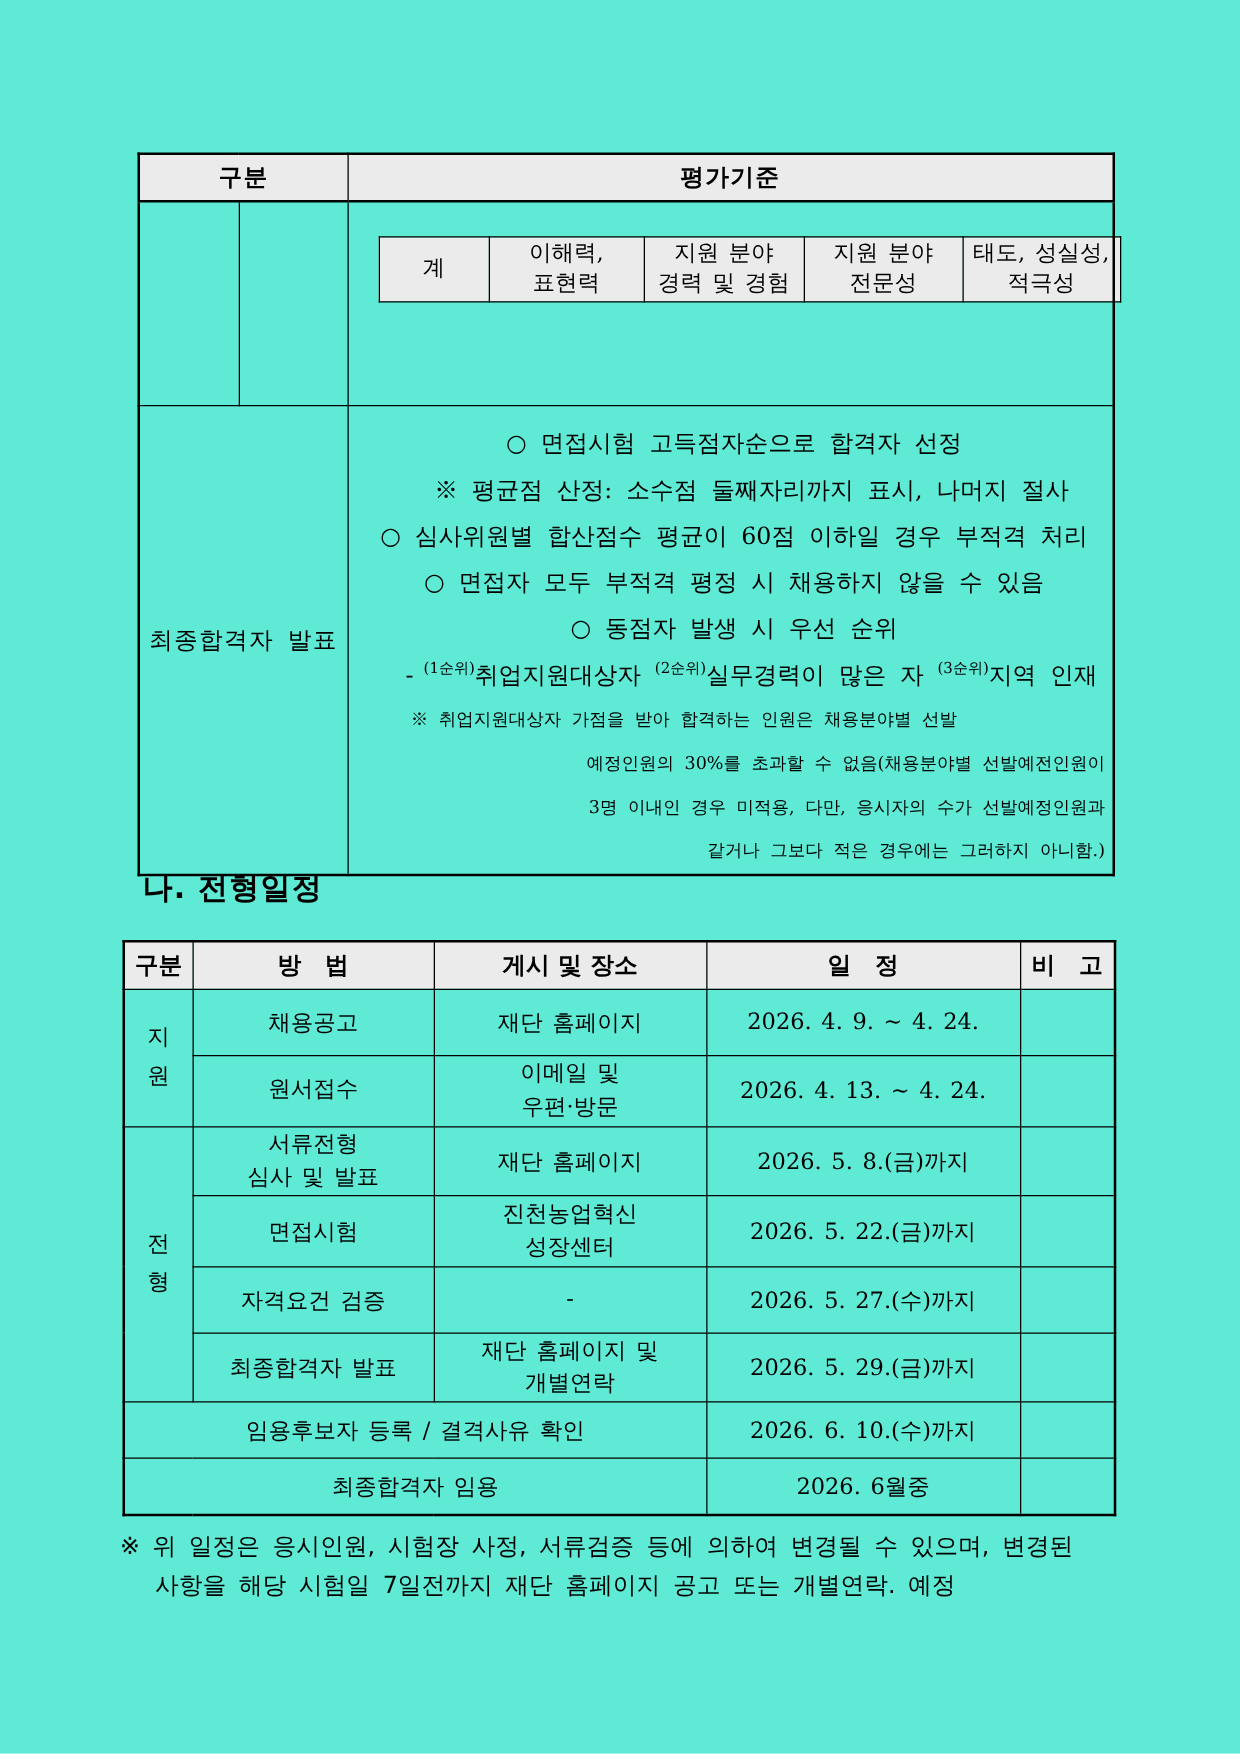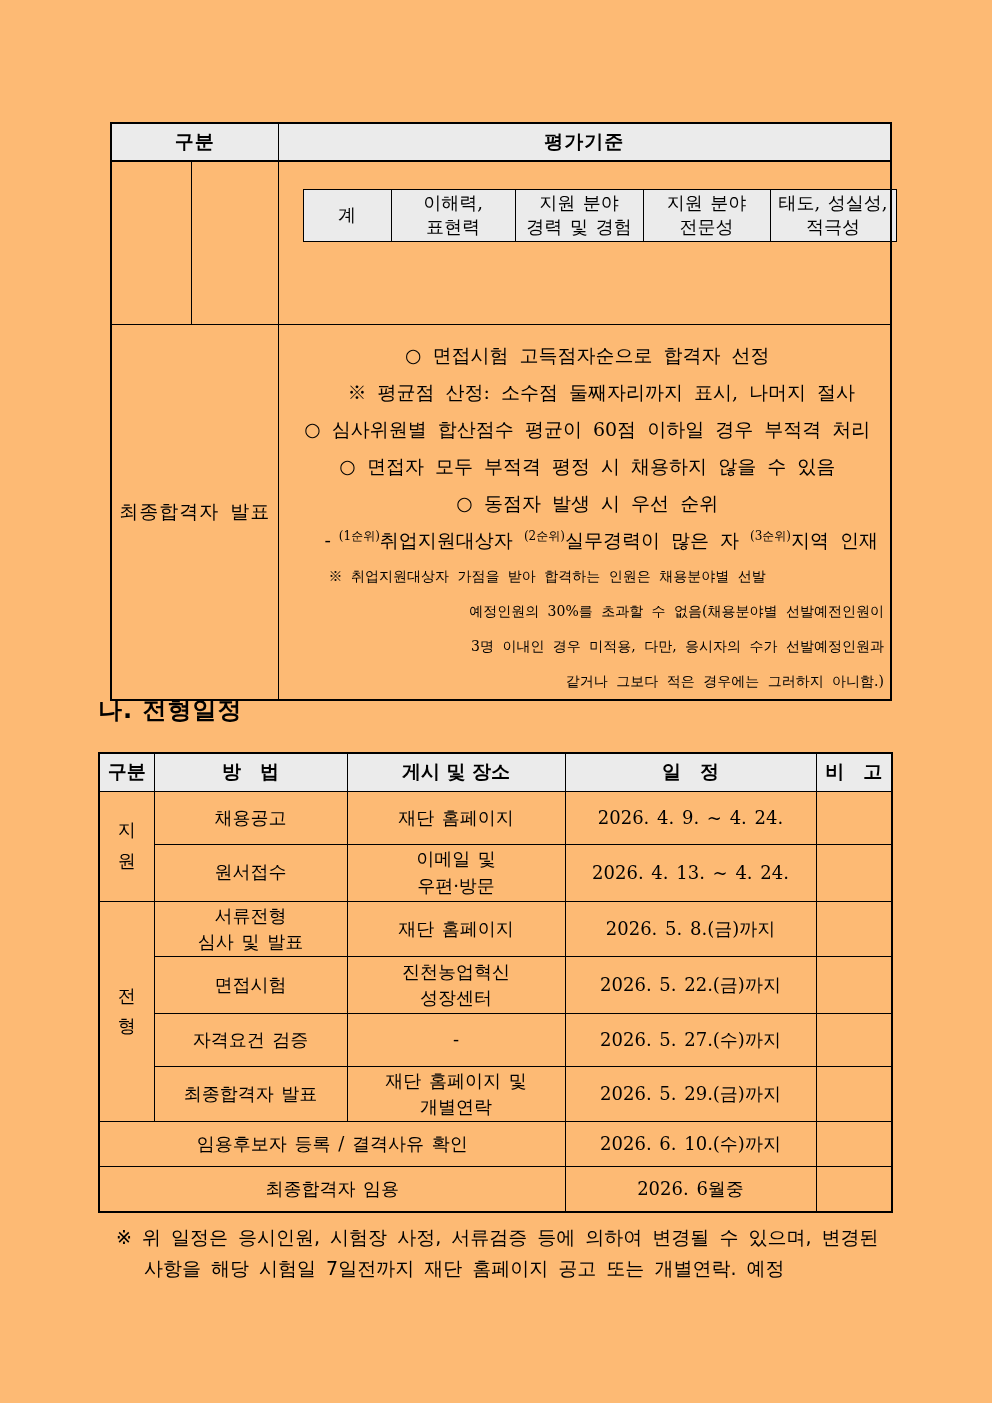--- a/index.html
+++ b/index.html
@@ -1,21 +1,21 @@
 <!DOCTYPE html>
 <html lang="ko"><head>
 <meta charset="utf-8">
 <style>
   * { box-sizing: border-box; }
   html, body { margin: 0; padding: 0; background: #ffffff; }
   .page {
     position: relative;
     width: 992px;
     height: 1403px;
-    background: #fdba74;
+    background: #5eead4;
     color: #000000;
     font-family: "DejaVu Serif", serif;
     overflow: hidden;
   }
   table { border-collapse: collapse; table-layout: fixed; }
 
   
   .t1 {
     position: absolute; left: 110px; top: 122px; width: 780px;
     border: 2px solid #000;
@@ -55,21 +55,21 @@
   .ind1 { padding-left: 28px; }
   .rank { padding-left: 28px; }
   .rank sup { font-size: 12px; line-height: 0; }
   .rank .dash { margin-right: 8px; }
   .note { font-size: 14px; line-height: 35px; word-spacing: 4px; white-space: nowrap; }
   .n1 { padding-left: 38px; }
   .n2 { padding-left: 62px; text-align: right; }
 
   
   .sec-heading {
-    position: absolute; left: 98px; top: 694px; margin: 0;
+    position: absolute; left: 114px; top: 694px; margin: 0;
     font-family: "DejaVu Sans", sans-serif;
     font-size: 24px; font-weight: bold; letter-spacing: 1px;
   }
 
   
   .t2 {
     position: absolute; left: 98px; top: 752px; width: 793px;
     border: 2px solid #000;
   }
   .t2 th, .t2 td { border: 1px solid #000; }
@@ -84,21 +84,21 @@
   .pre { white-space: pre-line; line-height: 1.45; }
   .group-cell { font-size: 18px; line-height: 1.7; }
   tr.rh53 { height: 53px; }
   tr.rh57 { height: 57px; }
   tr.rh54 { height: 54px; }
   tr.rh45 { height: 45px; }
   tr.rh46 { height: 46px; padding-left: 32px; }
 
   
   .footnote {
-    position: absolute; left: 116px; top: 1222px; width: 800px;
+    position: absolute; left: 96px; top: 1222px; width: 800px;
     font-family: "DejaVu Sans", sans-serif;
     font-size: 19px; line-height: 31px; word-spacing: 4px;
   }
   .fn2 { padding-left: 28px; }
 </style>
 </head>
 <body>
 
 <div class="page">
 

